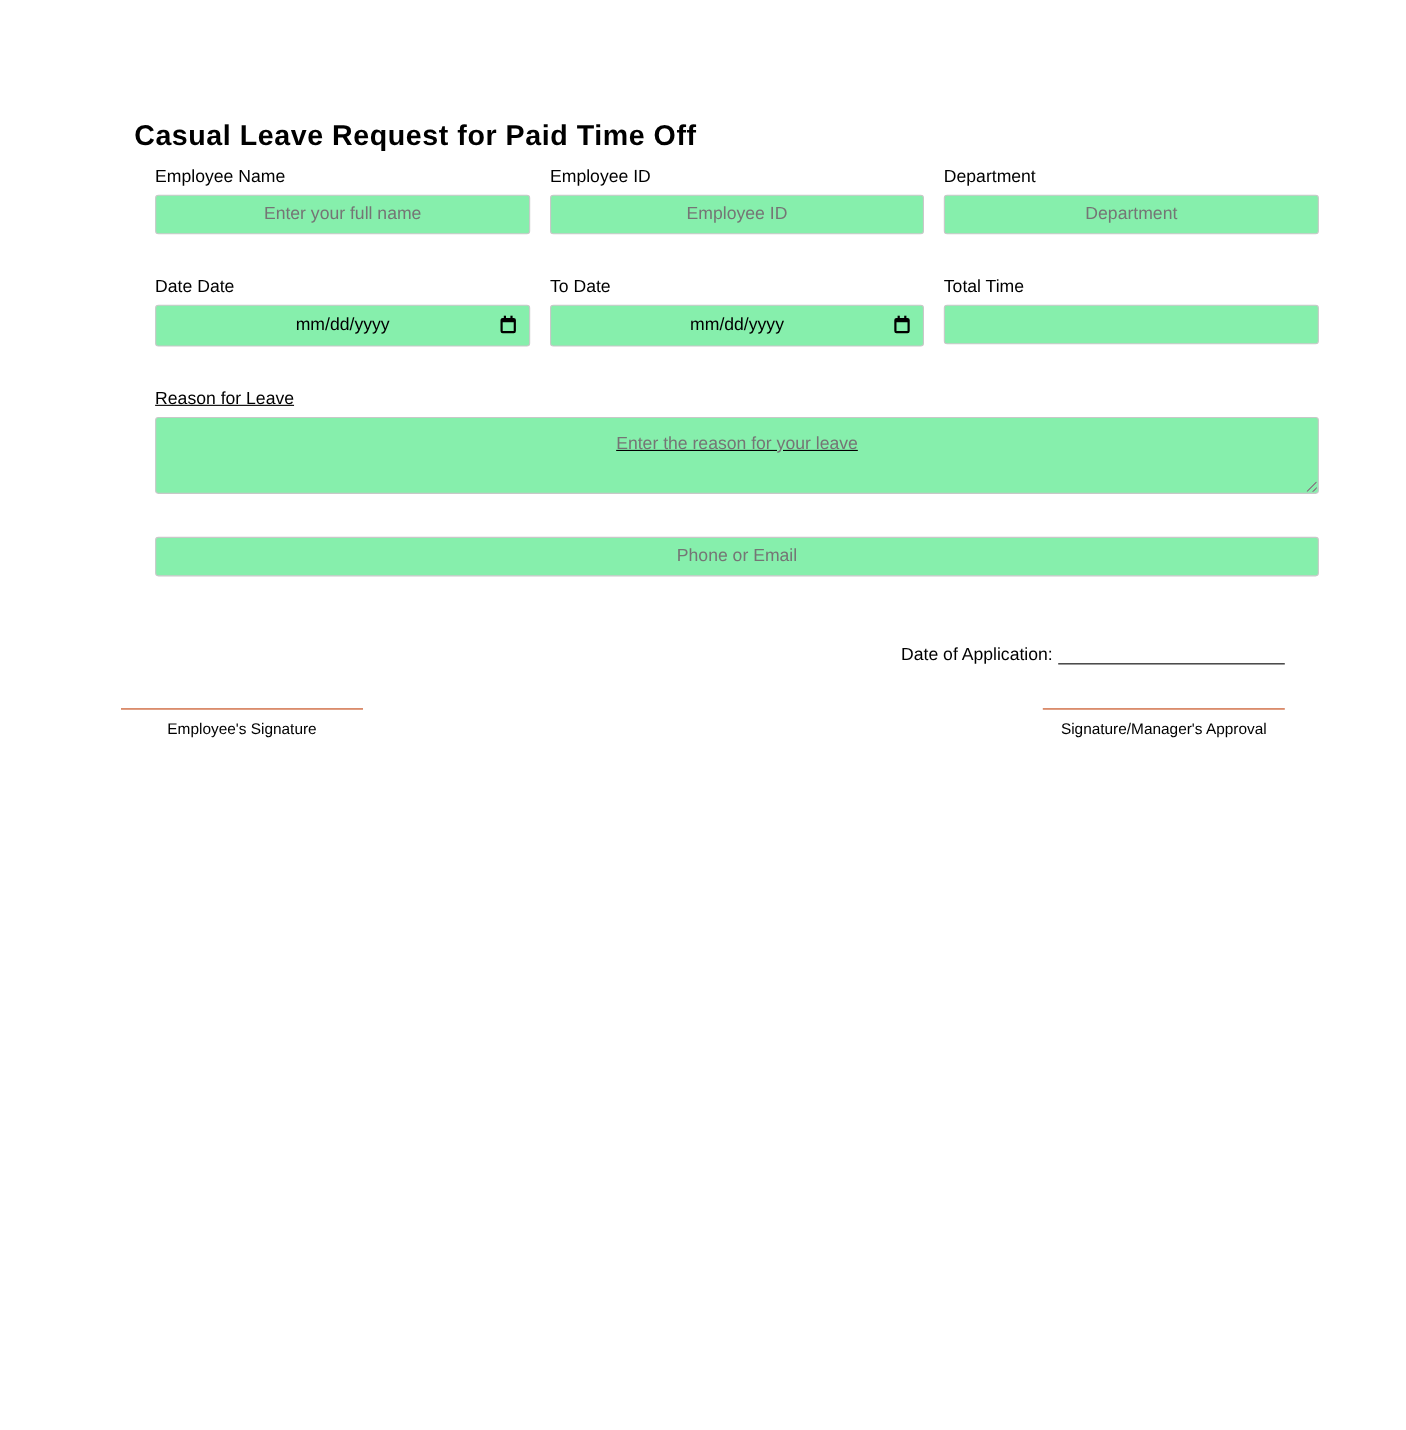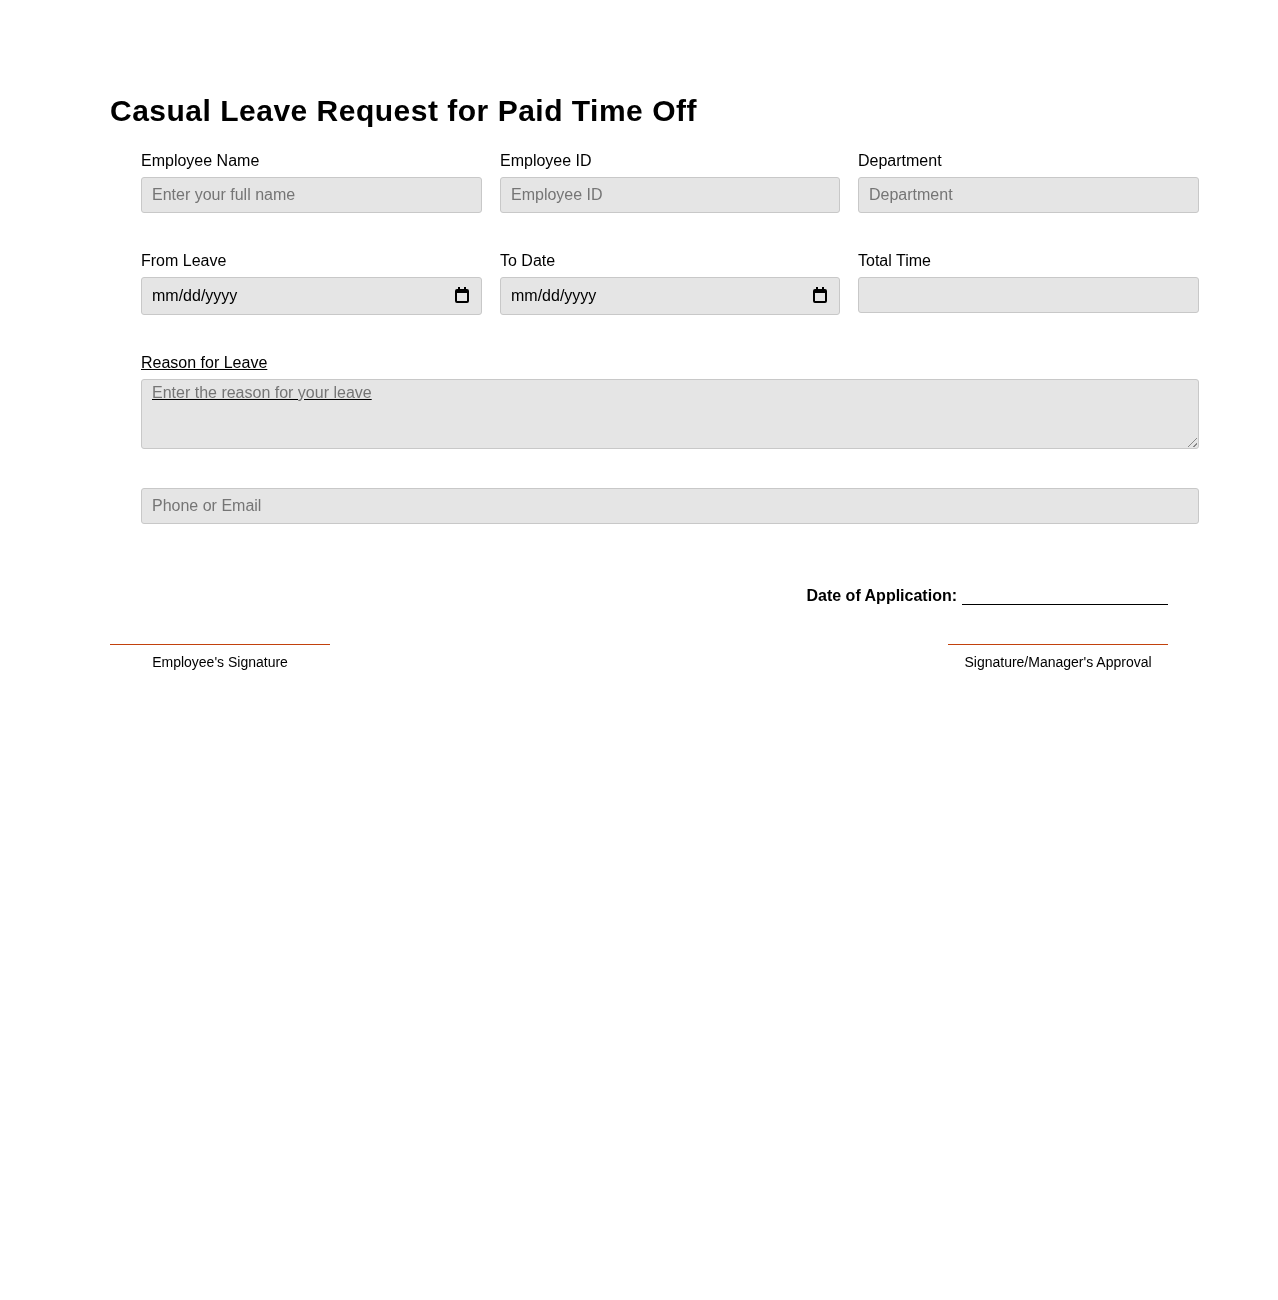--- a/index.html
+++ b/index.html
@@ -14,22 +14,22 @@
     }
     .page {
       position: relative;
       padding: 0 110px;
       width: 1278px;
     }
     .title {
       position: absolute;
       left: 110px;
       top: 94px;
-      margin: 0;
-      font-size: 30px;
+      margin: 12px;
+      font-size: 26px;
       font-weight: bold;
       letter-spacing: 0.5px;
       line-height: 34px;
     }
     .field {
       position: absolute;
       margin-left: 31px;
     }
     .label {
       display: block;
@@ -41,35 +41,36 @@
     .input {
       display: block;
       width: 100%;
       height: 36px;
       border: 1px solid #c8c8c8;
       border-radius: 3px;
       padding: 0 10px;
       font-family: "Liberation Sans", sans-serif;
       font-size: 16px;
       color: #757575;
-      background: #e5e5e5;
+      background: #86efac;
       line-height: 34px;
       position: relative;
       overflow: hidden;
       white-space: nowrap;
+      text-align: center;
     }
     .input.date {
       height: 38px;
       line-height: 36px;
       color: #000;
     }
     .input.textarea {
       height: 70px;
       line-height: 18px;
-      padding-top: 4px;
+      padding-top: 15px;
     }
     .cal-icon {
       position: absolute;
       right: 12px;
       top: 11px;
       width: 14px;
       height: 14px;
       border: 2px solid #000;
       border-top-width: 4px;
       border-radius: 2px;
@@ -94,22 +95,21 @@
         linear-gradient(135deg, transparent 45%, #888 45%, #888 55%, transparent 55%),
         linear-gradient(135deg, transparent 75%, #888 75%, #888 85%, transparent 85%);
     }
     .date-app {
       position: absolute;
       right: 110px;
       top: 586px;
       font-size: 16px;
       line-height: 20px;
       display: flex;
-      align-items: center;
-      font-weight: bold;
+      align-items: flex-start;
     }
     .date-app .blank {
       display: inline-block;
       width: 206px;
       border-bottom: 1px solid #000;
       margin-left: 5px;
       height: 18px;
     }
     .sig {
       position: absolute;
@@ -138,21 +138,21 @@
     <label class="label">Employee ID</label>
     <div class="input">Employee ID</div>
   </div>
 
   <div class="field" style="left:827px; top:152px; width:341px;">
     <label class="label">Department</label>
     <div class="input">Department</div>
   </div>
 
   <div class="field" style="left:110px; top:252px; width:341px;">
-    <label class="label">From Leave</label>
+    <label class="label">Date Date</label>
     <div class="input date">
       <span>mm/dd/yyyy</span>
       <span class="cal-icon"></span>
     </div>
   </div>
 
   <div class="field" style="left:469px; top:252px; width:340px;">
     <label class="label">To Date</label>
     <div class="input date">
       <span>mm/dd/yyyy</span>

